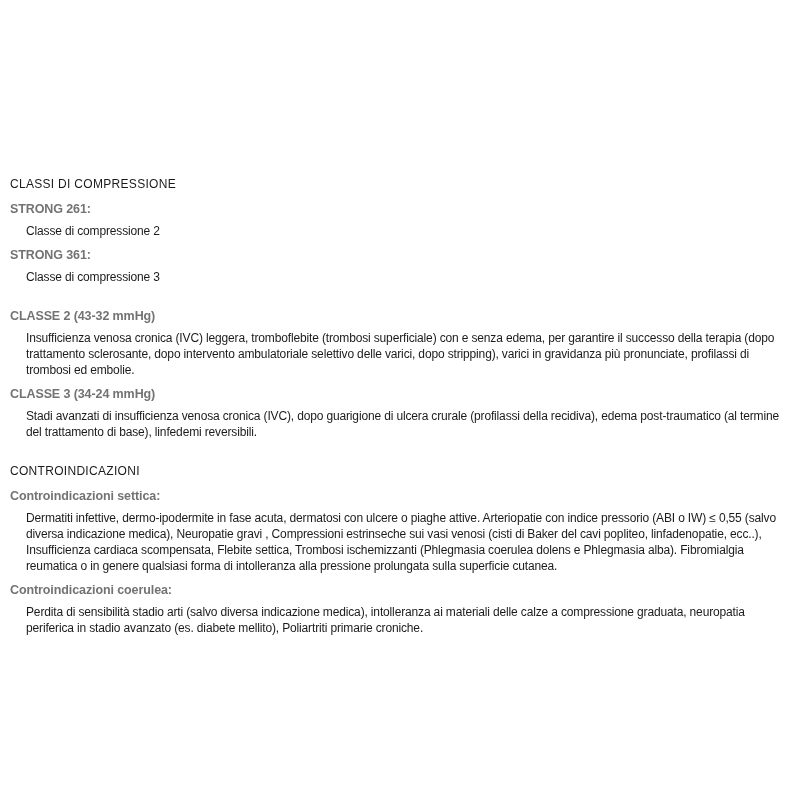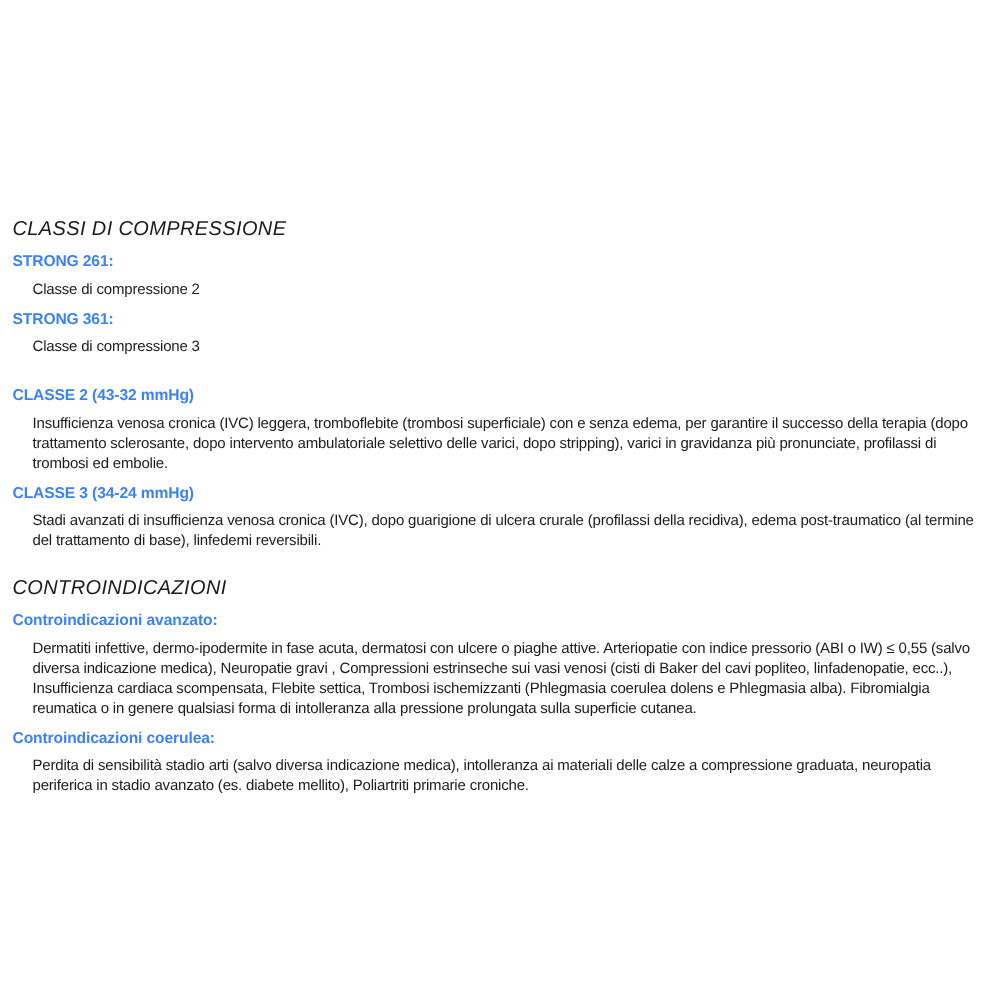--- a/index.html
+++ b/index.html
@@ -19,35 +19,34 @@
   }
   .doc-content {
     position: absolute;
     left: 10px;
     top: 177px;
     width: 776px;
   }
   .doc-section { margin: 0 0 24px 0; }
   .doc-section:first-child { margin-top: 0; }
   .section-heading {
-    font-style: italic;
     font-weight: 400;
-    font-size: 16px;
+    font-size: 12px;
     line-height: 14px;
     letter-spacing: 0.3px;
     margin: 0 0 11px 0;
     color: #1b1b1b;
   }
   .item-label {
     font-weight: 700;
     font-size: 12.5px;
     line-height: 15px;
     margin: 0 0 6px 0;
     letter-spacing: -0.1px;
-    color: #3b82f6;
+    color: #737373;
   }
   .item-text {
     font-weight: 400;
     font-size: 12px;
     line-height: 16px;
     margin: 0 0 9px 16px;
     letter-spacing: -0.15px;
     color: #1b1b1b;
   }
 </style>
@@ -67,20 +66,20 @@
 
     <section class="doc-section">
       <p class="item-label">CLASSE 2 (43-32 mmHg)</p>
       <p class="item-text">Insufficienza venosa cronica (IVC) leggera, tromboflebite (trombosi superficiale) con e senza edema, per garantire il successo della terapia (dopo trattamento sclerosante, dopo intervento ambulatoriale selettivo delle varici, dopo stripping), varici in gravidanza più pronunciate, profilassi di trombosi ed embolie.</p>
       <p class="item-label">CLASSE 3 (34-24 mmHg)</p>
       <p class="item-text">Stadi avanzati di insufficienza venosa cronica (IVC), dopo guarigione di ulcera crurale (profilassi della recidiva), edema post-traumatico (al termine del trattamento di base), linfedemi reversibili.</p>
     </section>
 
     <section class="doc-section">
       <h2 class="section-heading">CONTROINDICAZIONI</h2>
-      <p class="item-label">Controindicazioni avanzato:</p>
+      <p class="item-label">Controindicazioni settica:</p>
       <p class="item-text">Dermatiti infettive, dermo-ipodermite in fase acuta, dermatosi con ulcere o piaghe attive. Arteriopatie con indice pressorio (ABI o IW) ≤ 0,55 (salvo diversa indicazione medica), Neuropatie gravi , Compressioni estrinseche sui vasi venosi (cisti di Baker del cavi popliteo, linfadenopatie, ecc..), Insufficienza cardiaca scompensata, Flebite settica, Trombosi ischemizzanti (Phlegmasia coerulea dolens e Phlegmasia alba). Fibromialgia reumatica o in genere qualsiasi forma di intolleranza alla pressione prolungata sulla superficie cutanea.</p>
       <p class="item-label">Controindicazioni coerulea:</p>
       <p class="item-text">Perdita di sensibilità stadio arti (salvo diversa indicazione medica), intolleranza ai materiali delle calze a compressione graduata, neuropatia periferica in stadio avanzato (es. diabete mellito), Poliartriti primarie croniche.</p>
     </section>
 
   </div>
 </div>
 
 </body></html>

